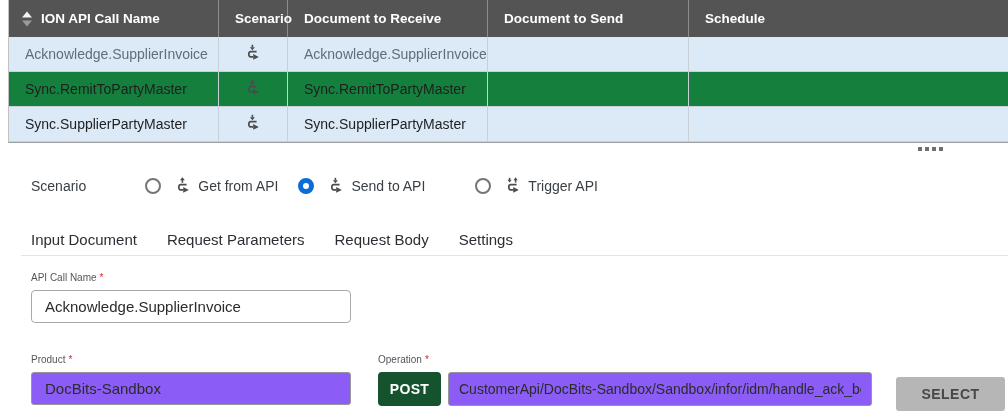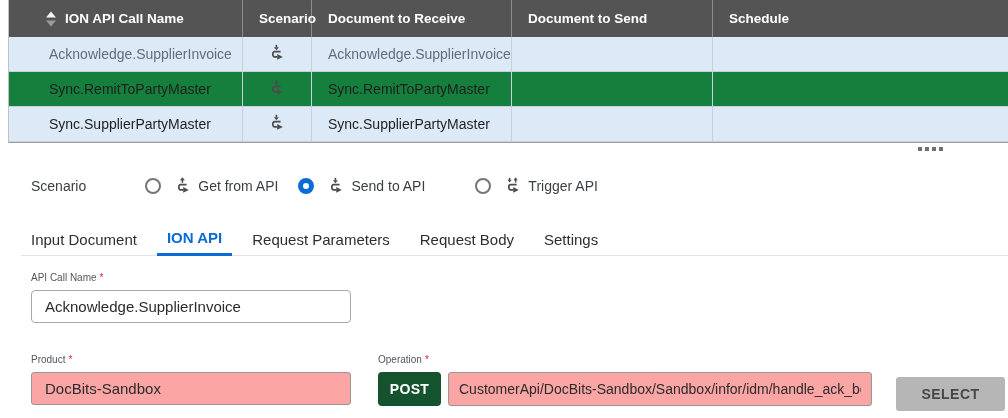--- a/index.html
+++ b/index.html
@@ -4,21 +4,21 @@
 <style>
   * { margin:0; padding:0; box-sizing:border-box; }
   html,body { width:1008px; height:418px; overflow:hidden; background:#fff;
               font-family:"Liberation Sans", sans-serif; }
   body { position:relative; }
 
   
   .ion-table { position:absolute; left:8px; top:0; width:1000px; height:143px;
                border-left:1px solid #c2c2c2; border-bottom:1px solid #9e9e9e;
                overflow:hidden; }
-  .t-row { display:grid; grid-template-columns:210px 69px 200px 201px 1fr;padding-left:24px; }
+  .t-row { display:grid; grid-template-columns:210px 69px 200px 201px 1fr; }
   .t-head { background:#545454; height:37px; }
   .t-head .cell { color:#fff; font-weight:700; font-size:13.5px;
                   border-right:1px solid #8d8d8d; display:flex; align-items:center;
                   padding-left:16px; }
   .t-head .cell:last-child { border-right:none; }
   .t-head .cell.sortable { padding-left:12px; }
   .sort-icon { margin-right:8px; display:inline-flex; }
   .t-body-row { height:35px; border-bottom:1px solid #c9d1d9; background:#15803d; }
   .t-body-row.alt { background:#dce9f7; }
   .t-body-row .cell { font-size:14px; color:#1e1e1e; display:flex; align-items:center;
@@ -51,21 +51,21 @@
          display:flex; align-items:center; height:34px; cursor:pointer; white-space:nowrap; }
   .tab.active { color:#0b6cd6; font-weight:700; border-bottom:3px solid #0b6cd6; }
 
   
   .field-group { position:absolute; }
   .f-label { font-size:10px; color:#53575b; margin-bottom:7px; }
   .req { color:#d9232e; margin-left:3px; }
   .txt-input { width:320px; height:33px; border:1px solid #a9a9a9; border-radius:4px;
                padding:0 13px; font-size:15px; color:#2b2b2b; background:#fff;
                font-family:inherit; }
-  .txt-input:disabled, .txt-input.disabled { background:#fca5a5; border:1px solid #979797;
+  .txt-input:disabled, .txt-input.disabled { background:#8b5cf6; border:1px solid #979797;
                border-radius:3px; color:#2b2b2b; }
   .grp-api { left:31px; top:272px; }
   .grp-product { left:31px; top:354px; }
   .grp-operation { left:378px; top:354px; }
   .op-row { display:flex; align-items:center; }
   .post-badge { width:63px; height:34px; background:#14532d; color:#fff; font-weight:700;
                 font-size:14px; border-radius:4px; display:flex; align-items:center;
                 justify-content:center; letter-spacing:.3px; flex:0 0 63px; }
   .op-input { margin-left:7px; width:424px; height:34px; font-size:14px; padding:0 10px; }
   .select-btn { position:absolute; left:896px; top:377px; width:109px; height:34px;
@@ -186,21 +186,20 @@
       <line x1="11.6" y1="3" x2="11.6" y2="5.6" stroke="#4c4c4c" stroke-width="1.5"></line>
       <path d="M12.6 7.6 H6.6 C4.2 7.6 4.2 12.9 6.6 12.9 H9.2" fill="none" stroke="#4c4c4c" stroke-width="1.7"></path>
       <polygon points="9.2,10 9.2,15.8 14.8,12.9" fill="#4c4c4c"></polygon>
     </svg>
     <span class="lbl">Trigger API</span>
   </label>
 </div>
 
 <div class="tabs">
   <div class="tab">Input Document</div>
-  <div class="tab active">ION API</div>
   <div class="tab">Request Parameters</div>
   <div class="tab">Request Body</div>
   <div class="tab">Settings</div>
 </div>
 
 <div class="field-group grp-api">
   <div class="f-label">
     <span>API Call Name</span><span class="req">*</span>
   </div>
   <input class="txt-input" type="text" value="Acknowledge.SupplierInvoice" style="">

